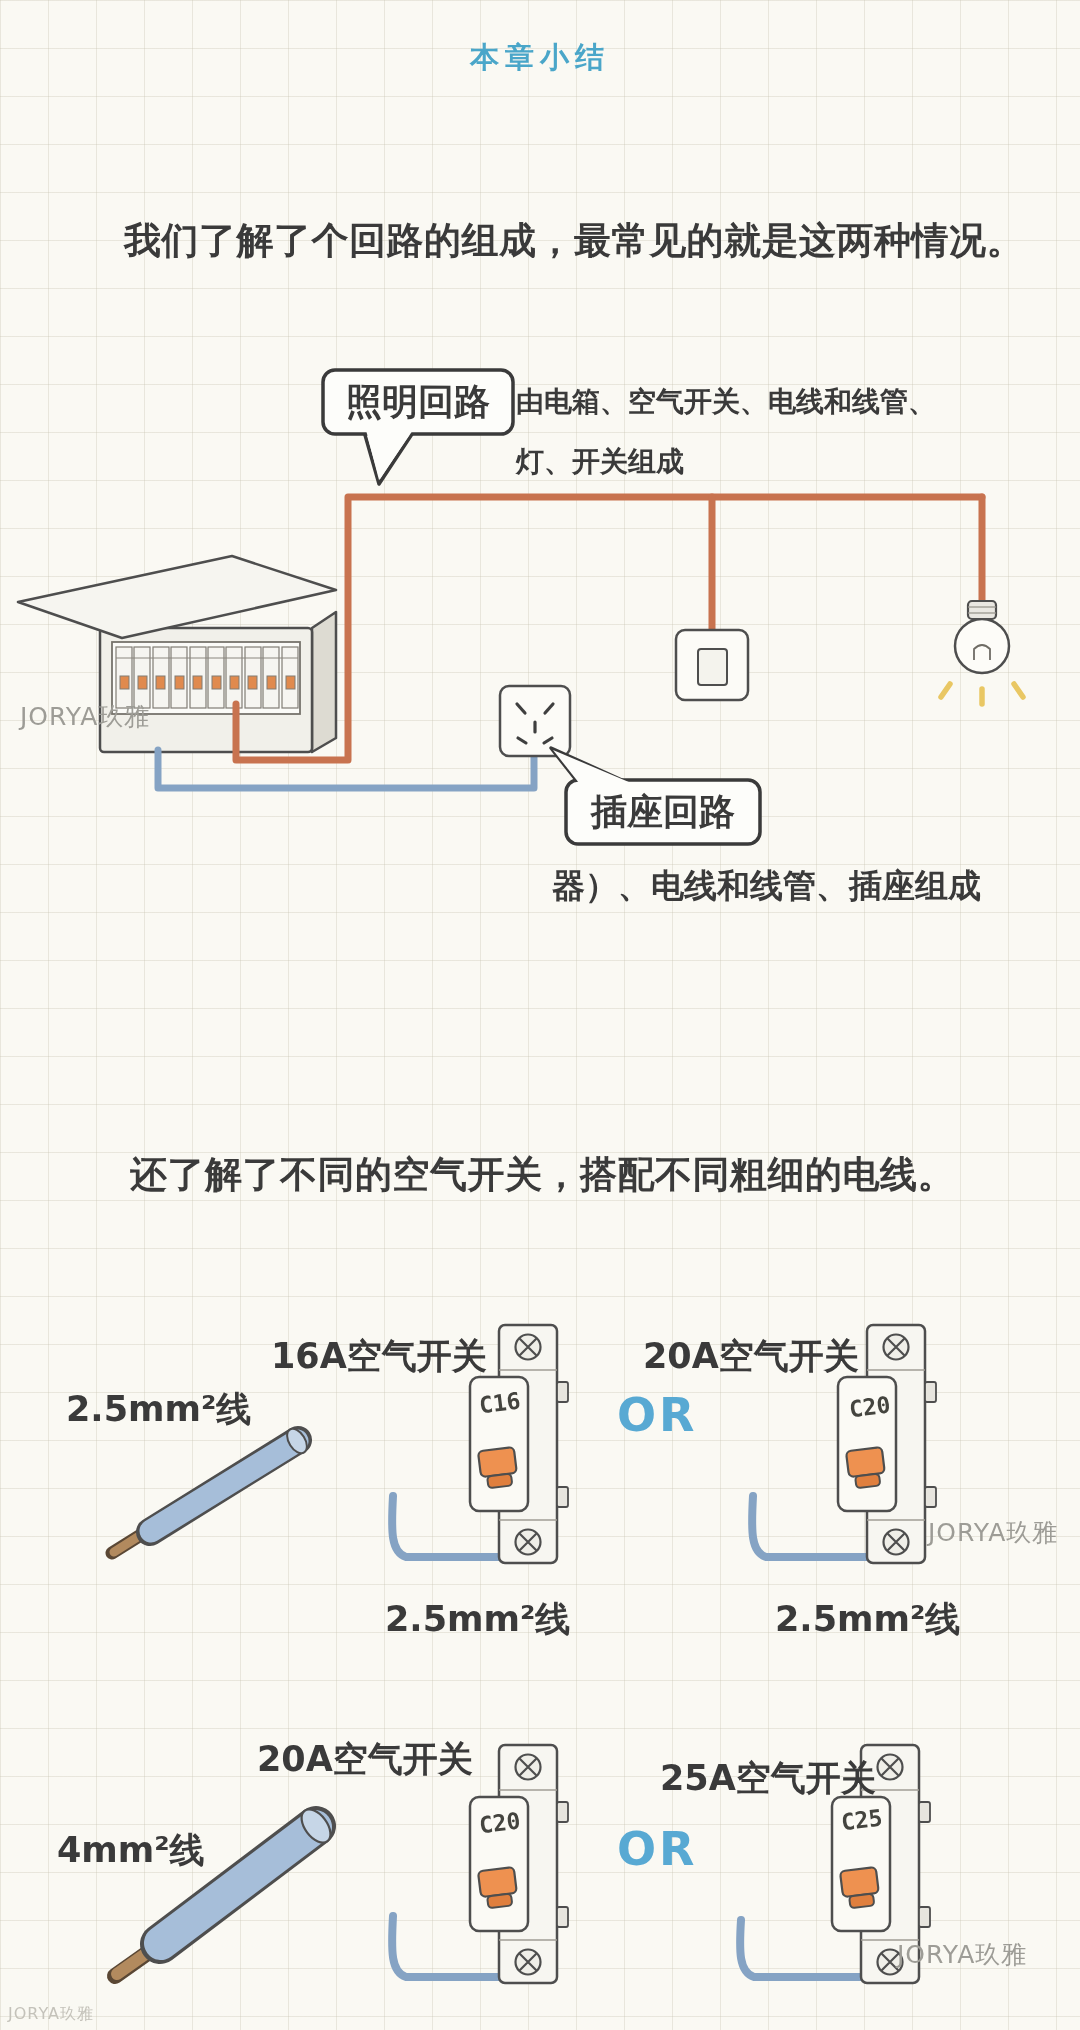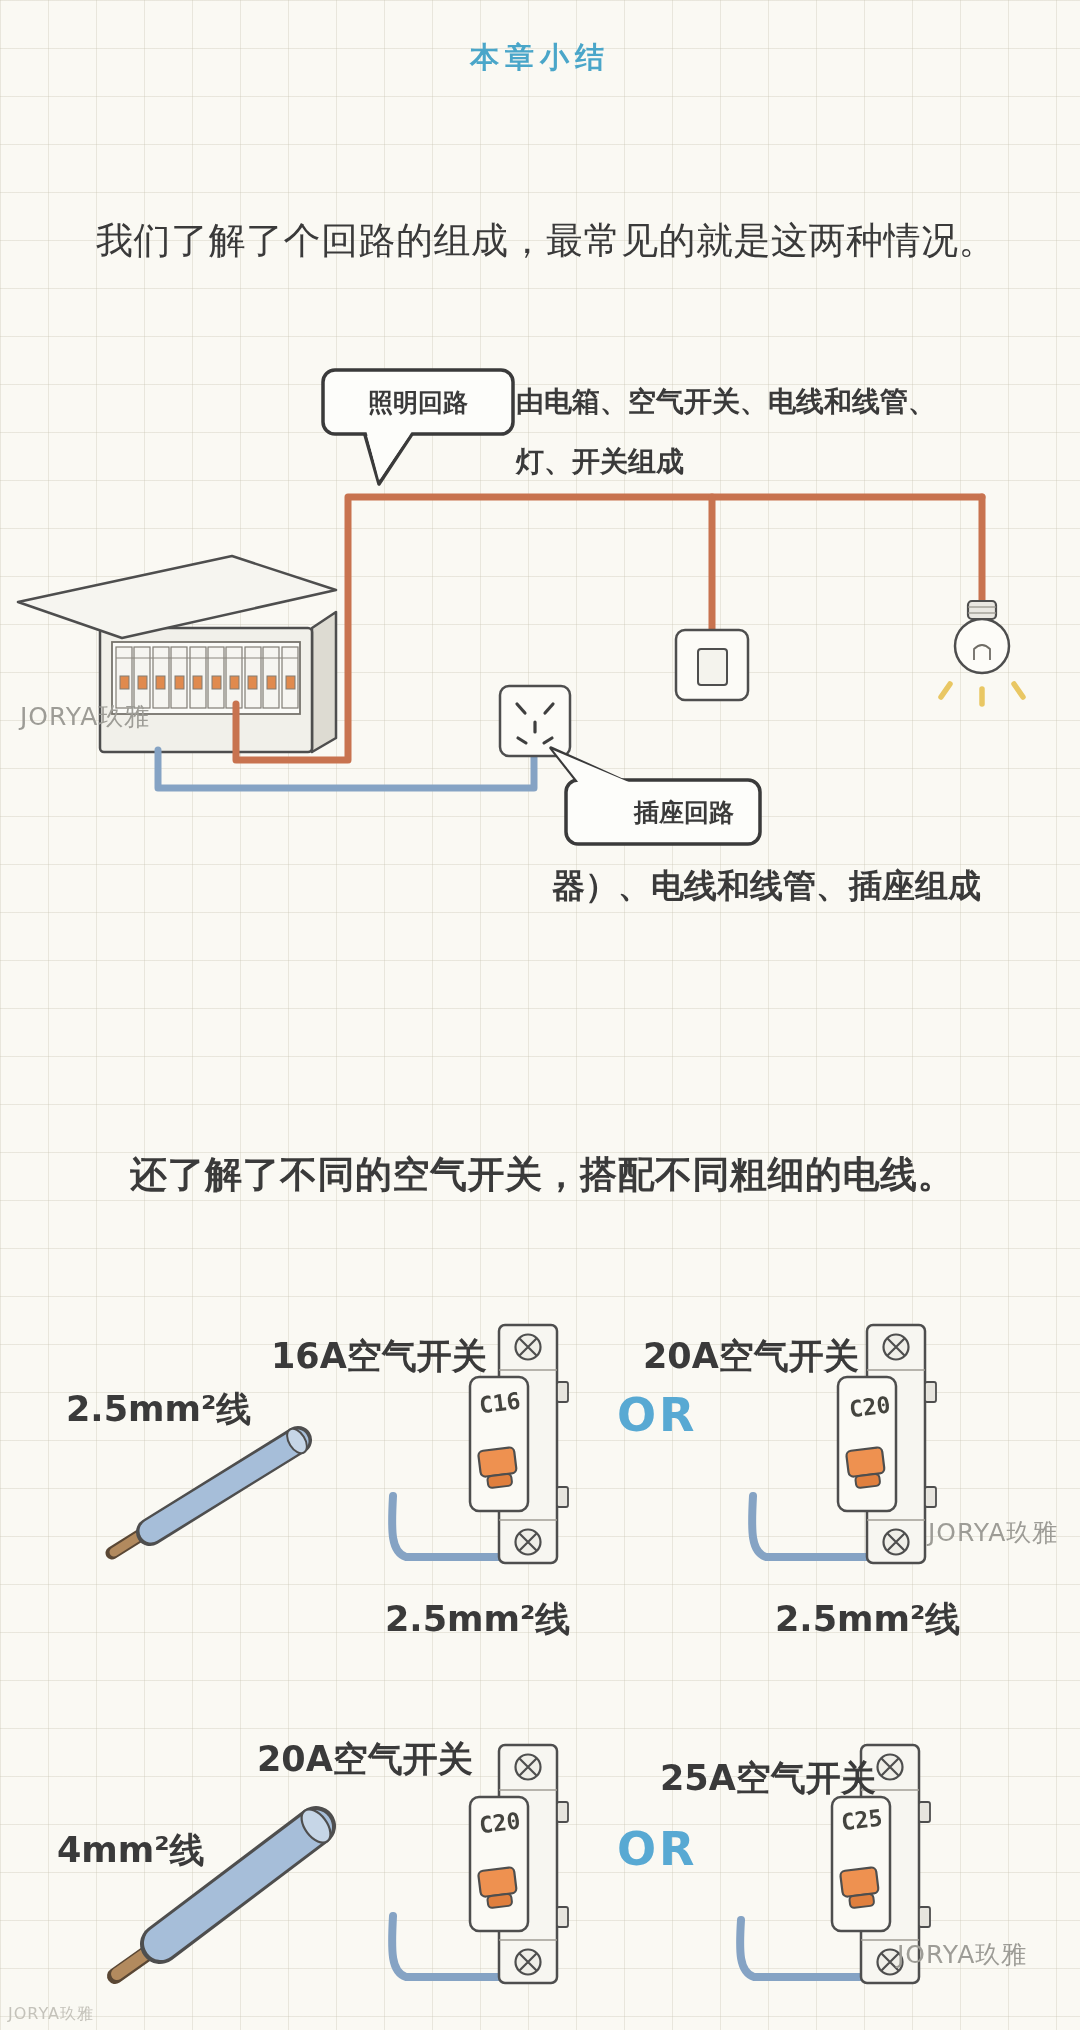--- a/index.html
+++ b/index.html
@@ -9,23 +9,23 @@
     background-image:
       linear-gradient(to right, rgba(200,195,178,0.35) 1px, transparent 1px),
       linear-gradient(to bottom, rgba(200,195,178,0.35) 1px, transparent 1px);
     background-size:48px 48px;
     font-family:"DejaVu Sans", sans-serif;
     color:#3a3a3a;
   }
   svg.layer{position:absolute;left:0;top:0;}
   .abs{position:absolute;white-space:nowrap;}
   .title{left:0;top:38px;width:100%;text-align:center;font-size:29px;font-weight:700;color:#4aa6c9;letter-spacing:6px;}
-  .intro{left:96px;top:216px;font-size:37px;font-weight:400;letter-spacing:0.5px;}
+  .intro{left:96px;top:216px;font-size:37px;font-weight:700;letter-spacing:0.5px;padding-left:28px;}
   .section2{left:130px;top:1150px;font-size:37px;font-weight:700;letter-spacing:0.5px;}
-  .bubble-label{display:flex;align-items:center;justify-content:center;font-size:25px;font-weight:700;}
+  .bubble-label{display:flex;align-items:center;justify-content:center;font-size:36px;font-weight:700;}
   .desc{font-size:28px;font-weight:700;line-height:60px;}
   .desc2{font-size:33px;font-weight:700;line-height:59px;}
   .bk-title{font-size:35px;font-weight:700;}
   .wire-label{font-size:35px;font-weight:700;}
   .or{font-size:46px;font-weight:700;color:#58a9d3;letter-spacing:3px;}
   .code{font-size:23px;font-weight:600;font-family:"DejaVu Sans Mono", monospace;color:#44443f;transform:rotate(-7deg);}
   .wm{font-size:25px;color:#9d9c96;font-weight:500;letter-spacing:1px;}
   .wm-faint{font-size:16px;color:#c4c2ba;letter-spacing:1px;}
 </style>
 </head>
@@ -163,21 +163,21 @@
 
   <div class="abs title">本章小结</div>
   <div class="abs intro">我们了解了个回路的组成，最常见的就是这两种情况。</div>
 
   <div class="abs bubble-label" style="left:323px;top:370px;width:190px;height:64px;">照明回路</div>
   <div class="abs desc" style="left:516px;top:372px;">
     <div>由电箱、空气开关、电线和线管、</div>
     <div>灯、开关组成</div>
   </div>
 
-  <div class="abs bubble-label" style="left:566px;top:780px;width:194px;height:64px;padding-left:21px;">插座回路</div>
+  <div class="abs bubble-label" style="left:566px;top:780px;width:194px;height:64px;">插座回路</div>
   <div class="abs desc2" style="left:552px;top:856px;">
     <div>器）、电线和线管、插座组成</div>
   </div>
 
   <div class="abs section2">还了解了不同的空气开关，搭配不同粗细的电线。</div>
 
   <div class="abs bk-title" style="left:271px;top:1333px;">16A空气开关</div>
   <div class="abs wire-label" style="left:66px;top:1386px;">2.5mm²线</div>
   <div class="abs or" style="left:617px;top:1388px;">OR</div>
   <div class="abs bk-title" style="left:643px;top:1333px;">20A空气开关</div>

